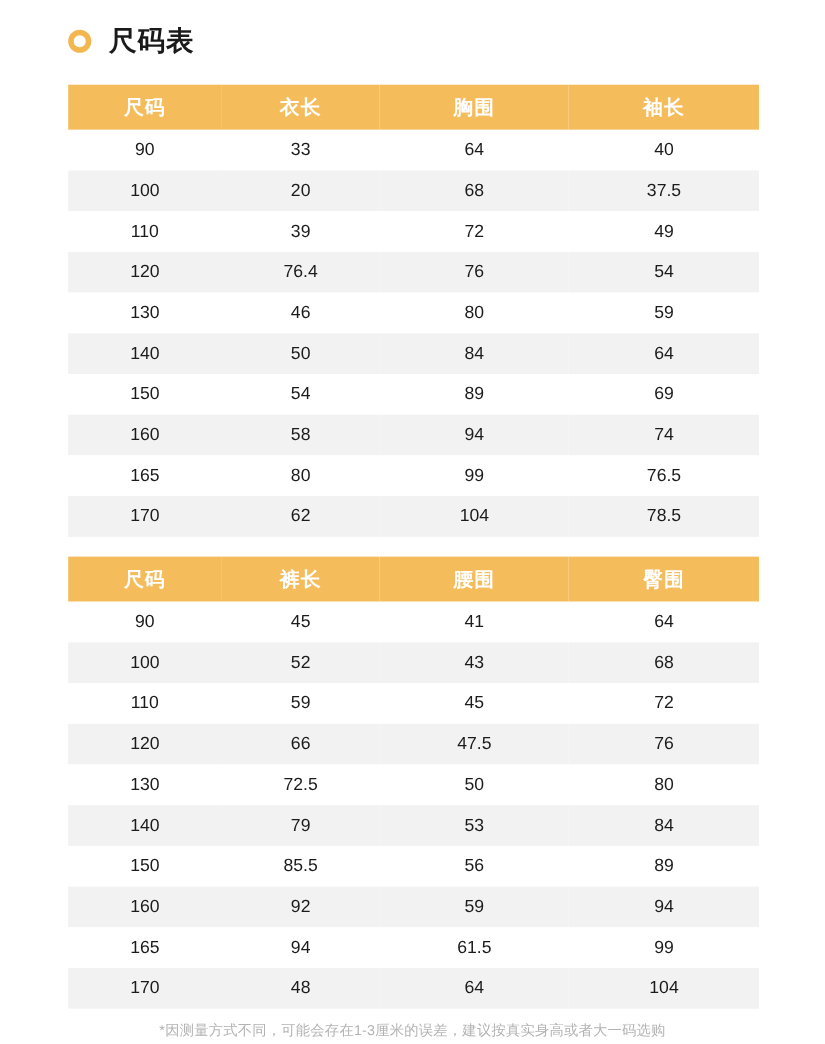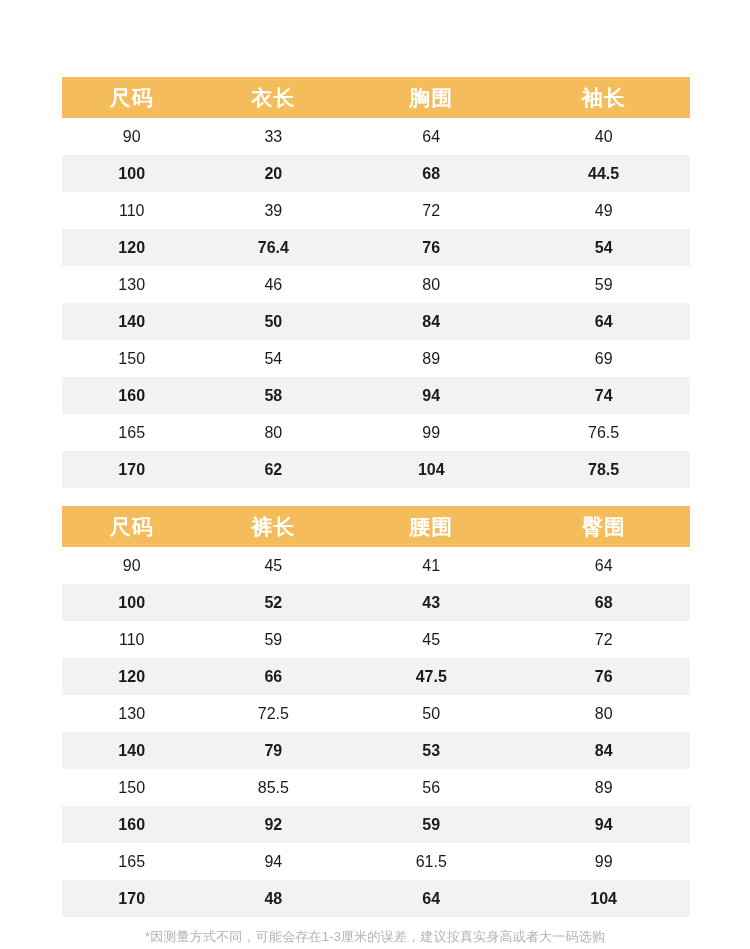--- a/index.html
+++ b/index.html
@@ -61,61 +61,64 @@
   .size-table.table-2 { top: 506px; }
 
   .size-table col.c1 { width: 22.2%; }
   .size-table col.c2 { width: 22.9%; }
   .size-table col.c3 { width: 27.4%; }
   .size-table col.c4 { width: 27.5%; }
 
   .size-table thead th {
     background: #F5BC5C;
     color: #ffffff;
-    font-size: 21px;
+    font-size: 18px;
     font-weight: bold;
     height: 41px;
     padding: 0;
     text-align: center;
     letter-spacing: 1px;
     vertical-align: middle;
   }
   .size-table tbody td {
     height: 37px;
     padding: 0;
     text-align: center;
     vertical-align: middle;
     font-size: 16px;
     color: #1b1b1b;
     background: #ffffff;
     font-weight: normal;
   }
   .size-table tbody tr.alt td {
     background: #F2F2F2;
-    font-weight: bold;
   }
 
   
   .footnote {
     position: absolute;
     left: 0;
     top: 928px;
     width: 750px;
     text-align: center;
     font-size: 13px;
     color: #b3b3b3;
     letter-spacing: 0.2px;
     white-space: nowrap;
   }
 </style>
 </head>
 <body>
 
 <div class="page">
 
+  <div class="title-row">
+    <span class="ring-icon"></span>
+    <span class="title-text">尺码表</span>
+  </div>
 
   <table class="size-table table-1">
     <colgroup>
       <col class="c1">
         <col class="c2">
         <col class="c3">
         <col class="c4">
     </colgroup>
     <thead>
       <tr>
@@ -129,21 +132,21 @@
       <tr>
         <td>90</td>
         <td>33</td>
         <td>64</td>
         <td>40</td>
       </tr>
       <tr class="alt">
         <td>100</td>
         <td>20</td>
         <td>68</td>
-        <td>44.5</td>
+        <td>37.5</td>
       </tr>
       <tr>
         <td>110</td>
         <td>39</td>
         <td>72</td>
         <td>49</td>
       </tr>
       <tr class="alt">
         <td>120</td>
         <td>76.4</td>

